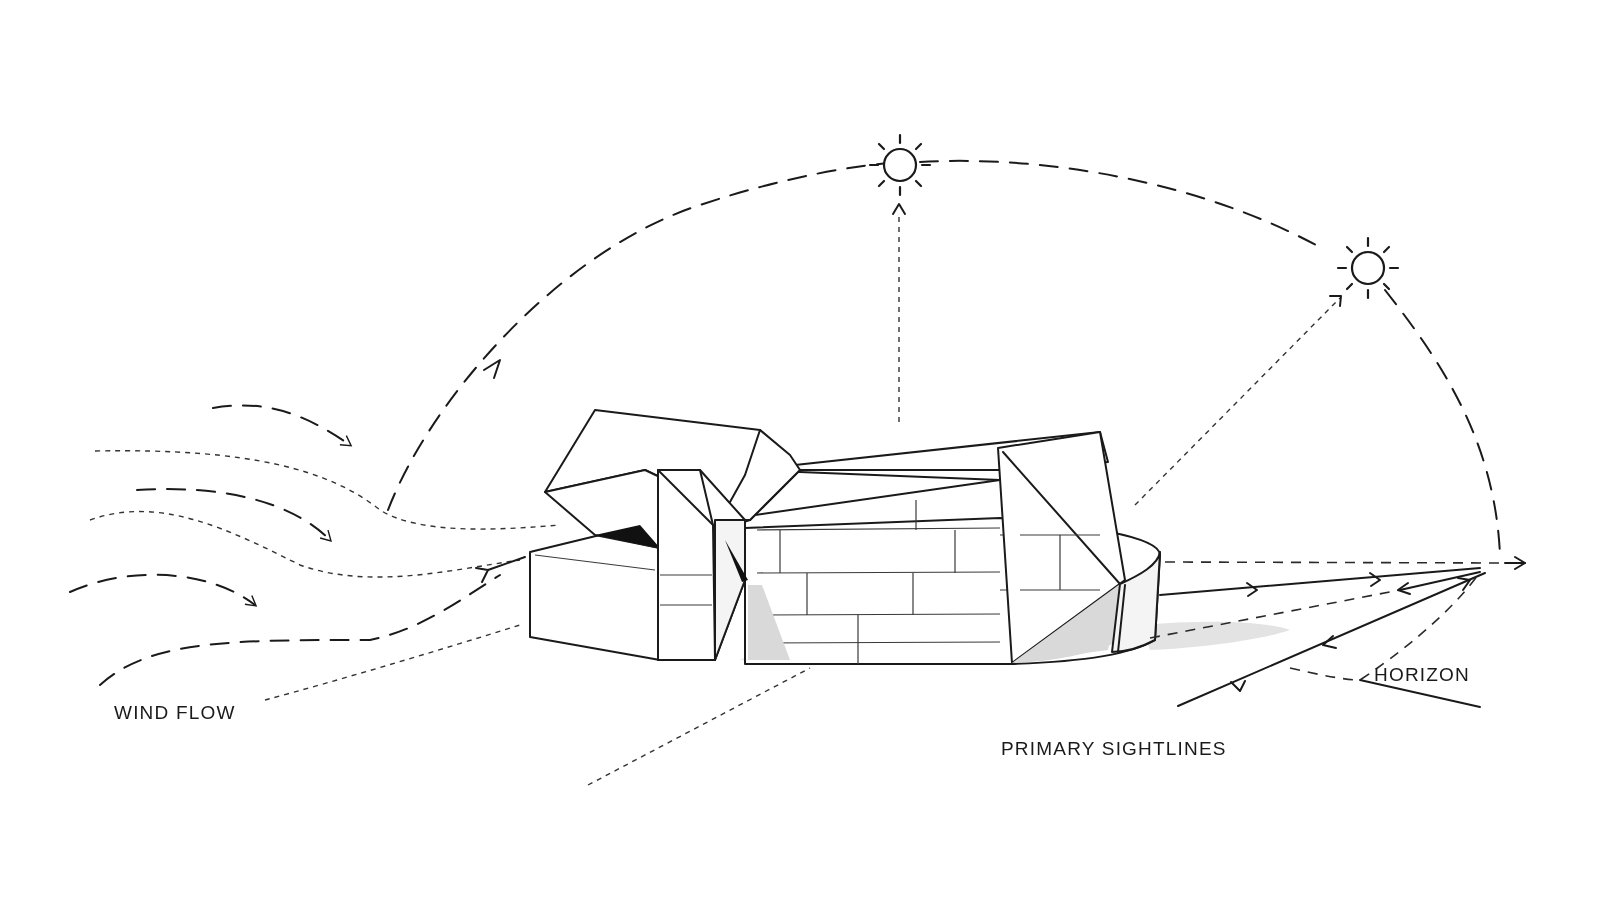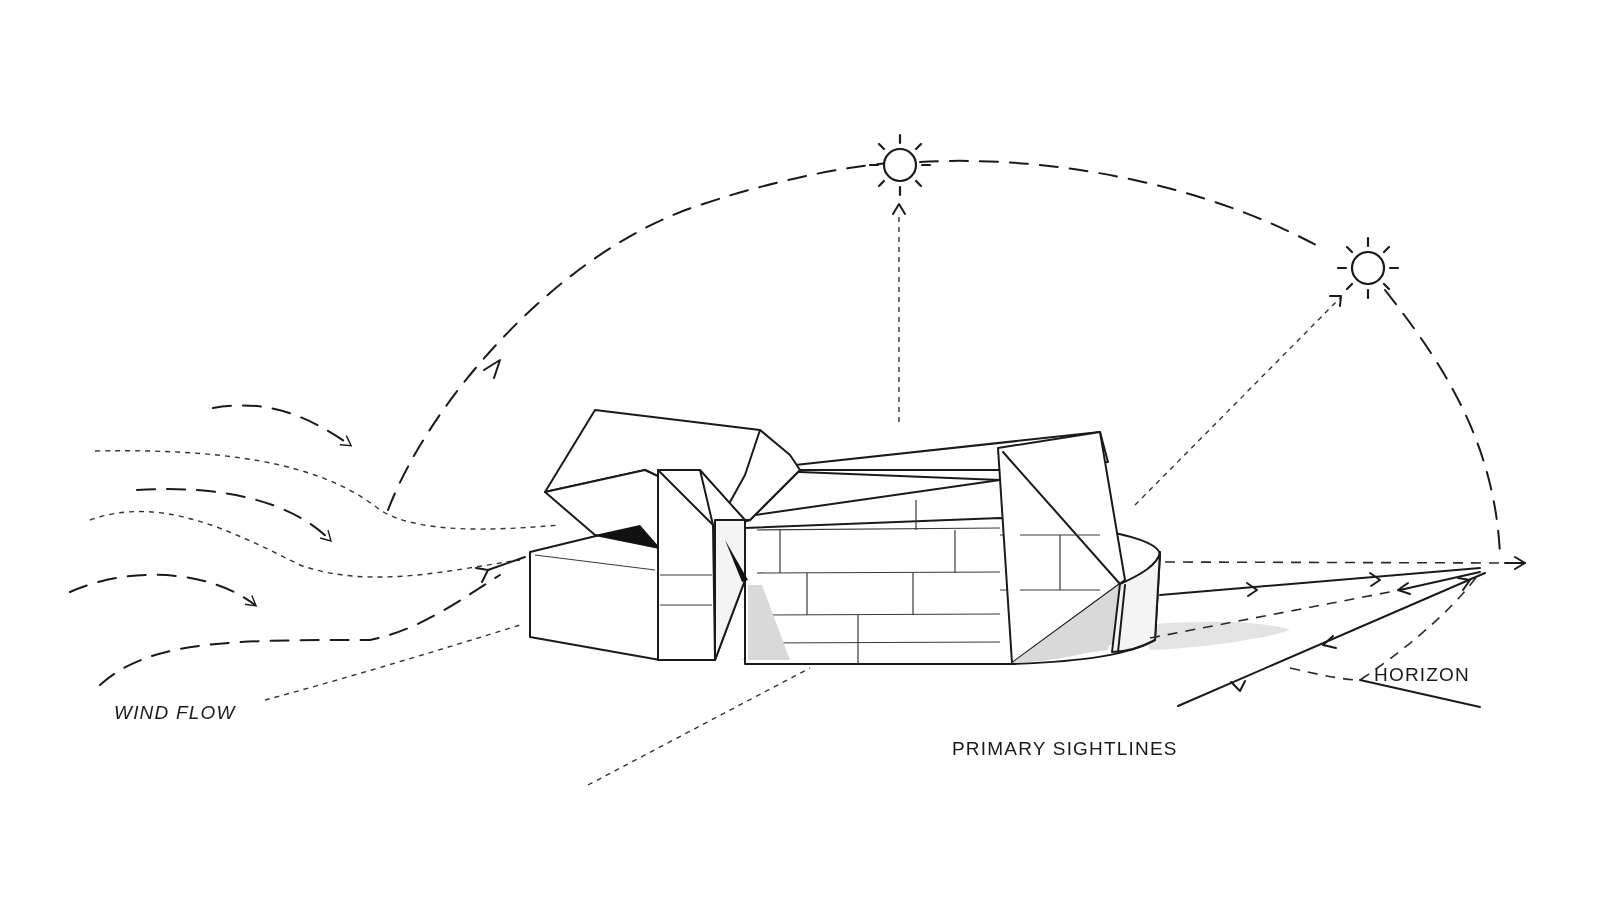--- a/index.html
+++ b/index.html
@@ -158,15 +158,15 @@
     <path class="ln" d="M1231,682 L1240,691 L1245,681"></path>
     <path class="ln" d="M1458,578 L1470,580 L1463,590"></path>
   </g>
 
   <g>
     <path class="dash-md" d="M1290,668 C1320,675 1345,680 1360,680 C1420,640 1460,600 1478,575"></path>
     <line class="ln" x1="1360" y1="680" x2="1480" y2="707"></line>
   </g>
 </svg>
 
-<div class="label" style="left:114px; top:702px;font-style:italic;">WIND FLOW</div>
-<div class="label" style="left:952px; top:738px;">PRIMARY SIGHTLINES</div>
+<div class="label" style="left:114px; top:702px;">WIND FLOW</div>
+<div class="label" style="left:1001px; top:738px;">PRIMARY SIGHTLINES</div>
 <div class="label" style="left:1374px; top:664px;">HORIZON</div>
 
 </body></html>

